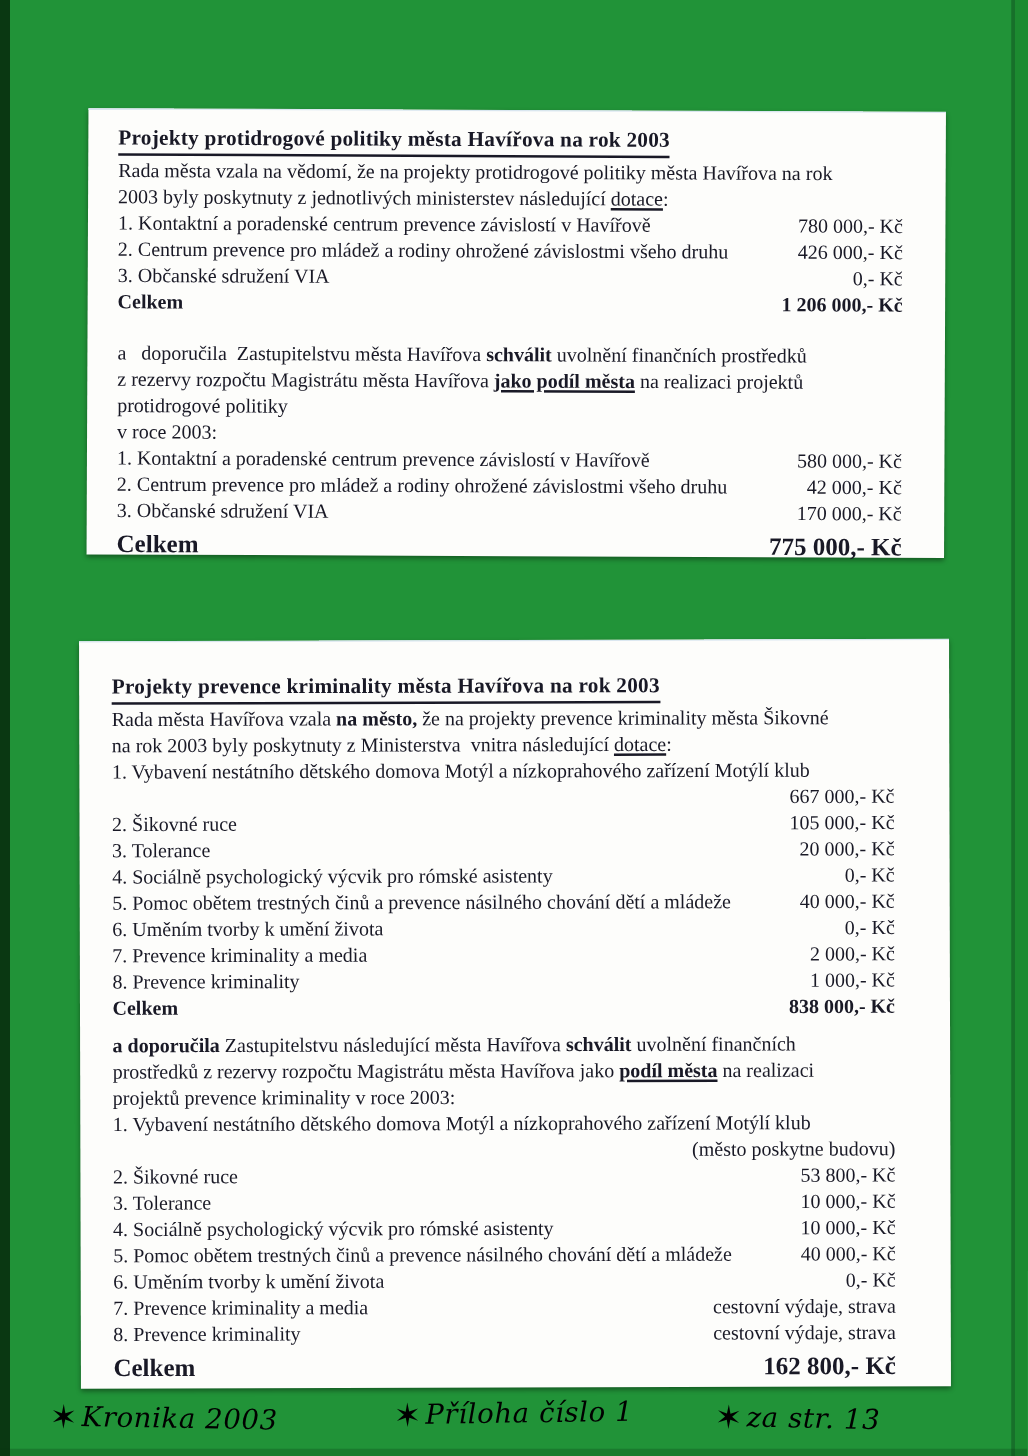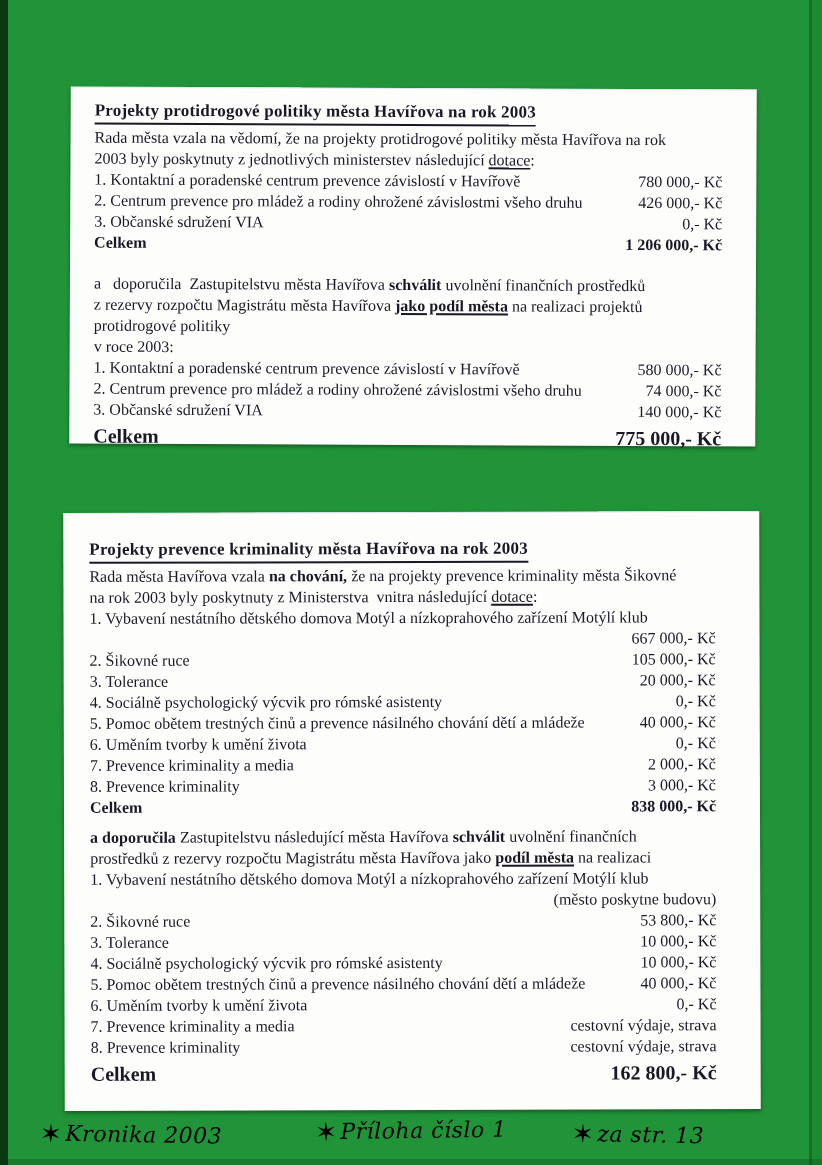--- a/index.html
+++ b/index.html
@@ -87,38 +87,38 @@
     <span>protidrogové politiky</span><br>
     <span>v roce 2003:</span>
   </p>
 
   <div class="row">
     <span class="lbl">1. Kontaktní a poradenské centrum prevence závislostí v Havířově</span>
     <span class="amt">580 000,- Kč</span>
   </div>
   <div class="row">
     <span class="lbl">2. Centrum prevence pro mládež a rodiny ohrožené závislostmi všeho druhu</span>
-    <span class="amt">74 000,- Kč</span>
+    <span class="amt">42 000,- Kč</span>
   </div>
   <div class="row">
     <span class="lbl">3. Občanské sdružení VIA</span>
-    <span class="amt">140 000,- Kč</span>
+    <span class="amt">170 000,- Kč</span>
   </div>
   <div class="row grand">
     <span class="lbl">Celkem</span>
     <span class="amt">775 000,- Kč</span>
   </div>
 </section>
 
 <section class="paper paper2">
   <div>
     <span class="title">Projekty prevence kriminality města Havířova na rok 2003</span>
   </div>
   <p class="para">
-    <span>Rada města Havířova vzala </span><span class="b">na chování,</span><span> že na projekty prevence kriminality města Šikovné</span><br>
+    <span>Rada města Havířova vzala </span><span class="b">na město,</span><span> že na projekty prevence kriminality města Šikovné</span><br>
     <span>na rok 2003 byly poskytnuty z Ministerstva &nbsp;vnitra následující </span><span class="u">dotace</span><span>:</span>
   </p>
 
   <div>
     <div class="para">1. Vybavení nestátního dětského domova Motýl a nízkoprahového zařízení Motýlí klub</div>
     <div class="split-amount">667 000,- Kč</div>
   </div>
   <div class="row">
     <span class="lbl">2. Šikovné ruce</span>
     <span class="amt">105 000,- Kč</span>
@@ -138,30 +138,31 @@
   <div class="row">
     <span class="lbl">6. Uměním tvorby k umění života</span>
     <span class="amt">0,- Kč</span>
   </div>
   <div class="row">
     <span class="lbl">7. Prevence kriminality a media</span>
     <span class="amt">2 000,- Kč</span>
   </div>
   <div class="row">
     <span class="lbl">8. Prevence kriminality</span>
-    <span class="amt">3 000,- Kč</span>
+    <span class="amt">1 000,- Kč</span>
   </div>
   <div class="row b">
     <span class="lbl">Celkem</span>
     <span class="amt">838 000,- Kč</span>
   </div>
 
   <p class="para gap2">
     <span class="b">a doporučila</span><span> Zastupitelstvu následující města Havířova </span><span class="b">schválit</span><span> uvolnění finančních</span><br>
     <span>prostředků z rezervy rozpočtu Magistrátu města Havířova jako </span><span class="b u">podíl města</span><span> na realizaci</span><br>
+    <span>projektů prevence kriminality v roce 2003:</span>
   </p>
 
   <div>
     <div class="para">1. Vybavení nestátního dětského domova Motýl a nízkoprahového zařízení Motýlí klub</div>
     <div class="split-amount">(město poskytne budovu)</div>
   </div>
   <div class="row">
     <span class="lbl">2. Šikovné ruce</span>
     <span class="amt">53 800,- Kč</span>
   </div>

